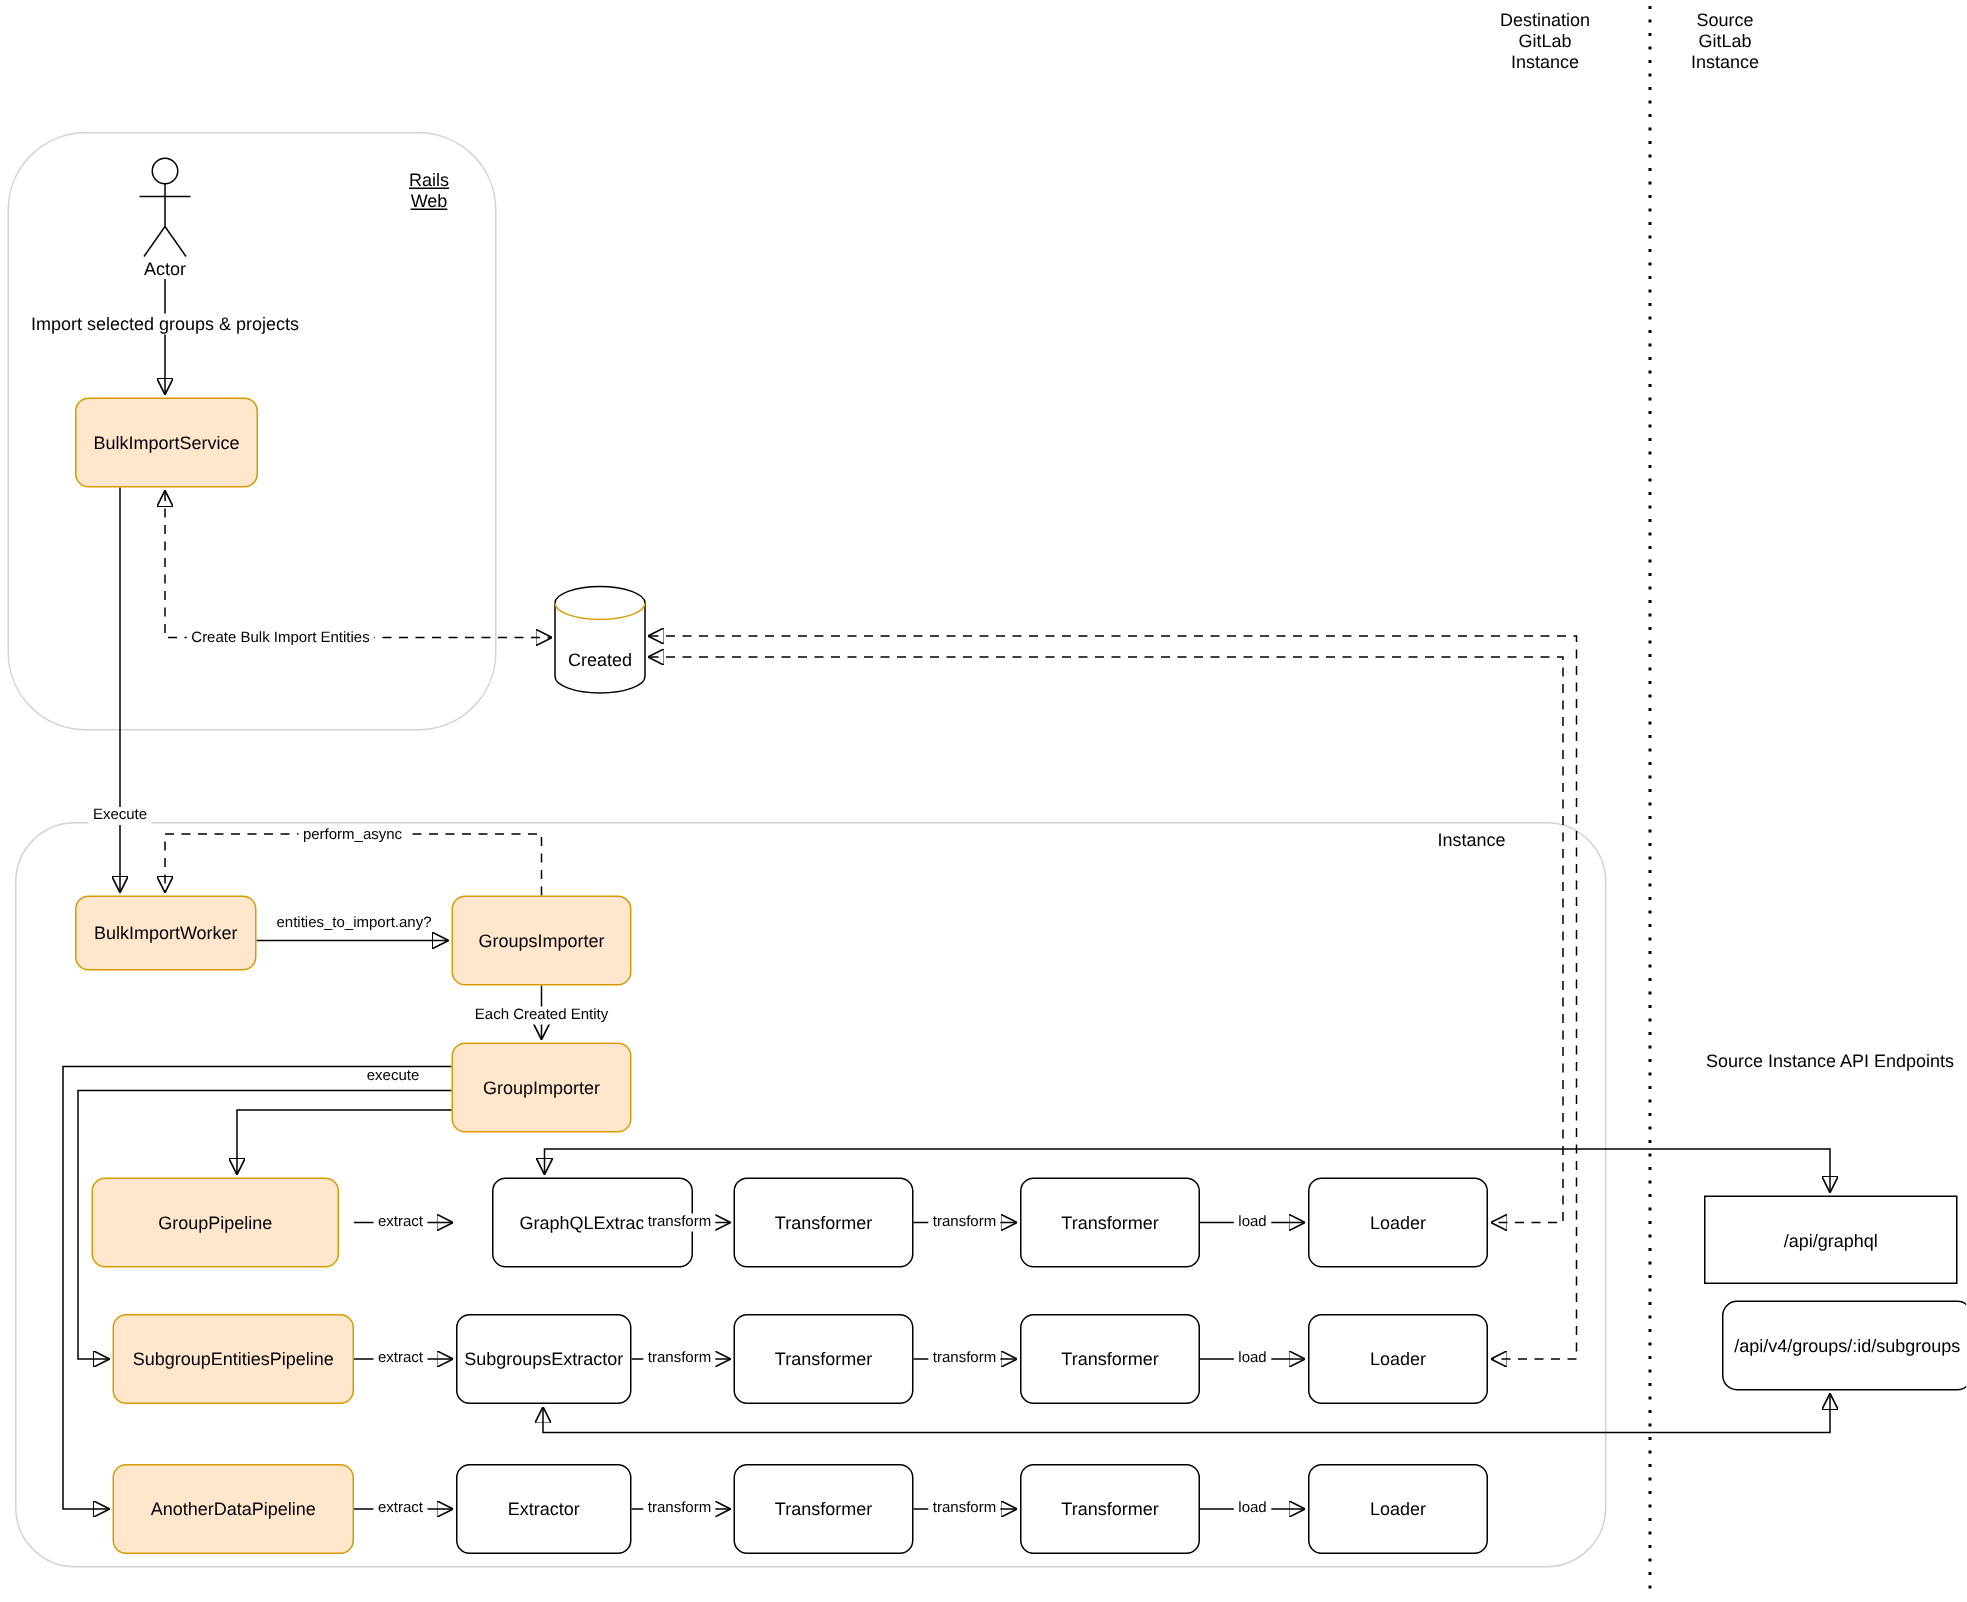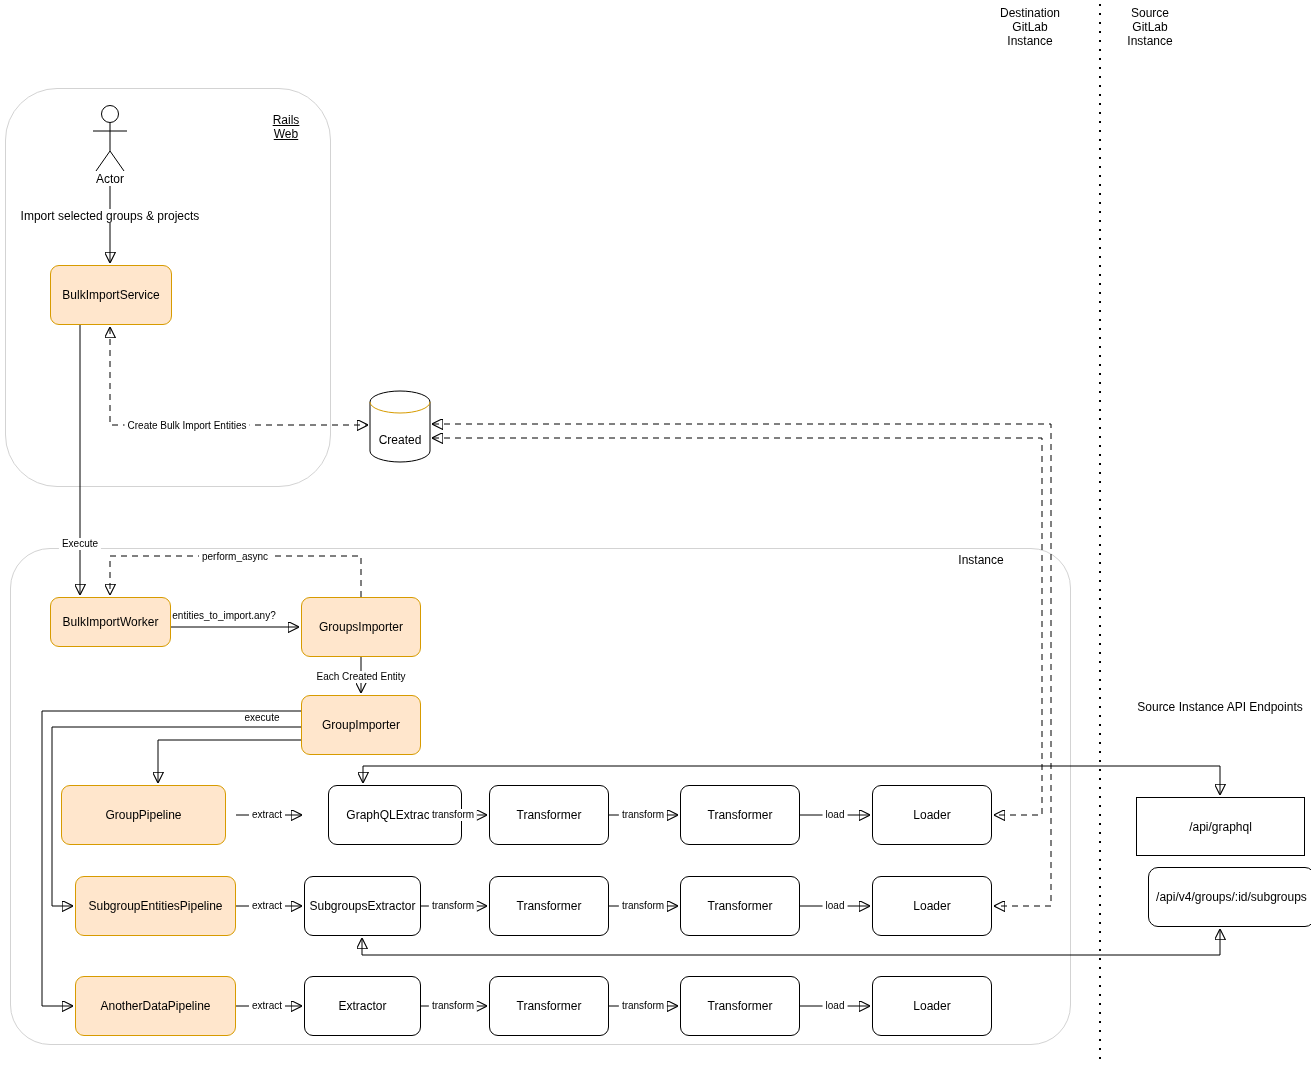--- a/index.html
+++ b/index.html
@@ -108,21 +108,21 @@
   <div class="lbl pre" style="left:286px;top:127px;text-decoration:underline;">Rails
 Web</div>
   <div class="lbl" style="left:110px;top:179px;">Actor</div>
   <div class="lbl bg" style="left:110px;top:216px;">Import selected groups &amp; projects</div>
   <div class="node orange" style="left:50px;top:265px;width:122px;height:60px;">BulkImportService</div>
 
   <div class="lbl" style="left:400px;top:440px;">Created</div>
   <div class="lbl bg small" style="left:187px;top:426px;">Create Bulk Import Entities</div>
   <div class="lbl bg small" style="left:80px;top:544px;">Execute</div>
   <div class="lbl bg small" style="left:235px;top:557px;">perform_async</div>
-  <div class="lbl small" style="left:224px;top:616px;">entities_to_import.any?</div>
+  <div class="lbl small" style="left:236px;top:616px;">entities_to_import.any?</div>
   <div class="lbl bg small" style="left:361px;top:677px;">Each Created Entity</div>
   <div class="lbl small" style="left:262px;top:718px;">execute</div>
 
   <div class="lbl" style="left:981px;top:560px;">Instance</div>
   <div class="node orange" style="left:50px;top:597px;width:121px;height:50px;">BulkImportWorker</div>
   <div class="node orange" style="left:301px;top:597px;width:120px;height:60px;">GroupsImporter</div>
   <div class="node orange" style="left:301px;top:695px;width:120px;height:60px;">GroupImporter</div>
 
   <div class="node orange" style="left:61px;top:785px;width:165px;height:60px;">GroupPipeline</div>
   <div class="node white" style="left:304px;top:785px;width:134px;height:60px;margin-left:24px;">GraphQLExtractor</div>

